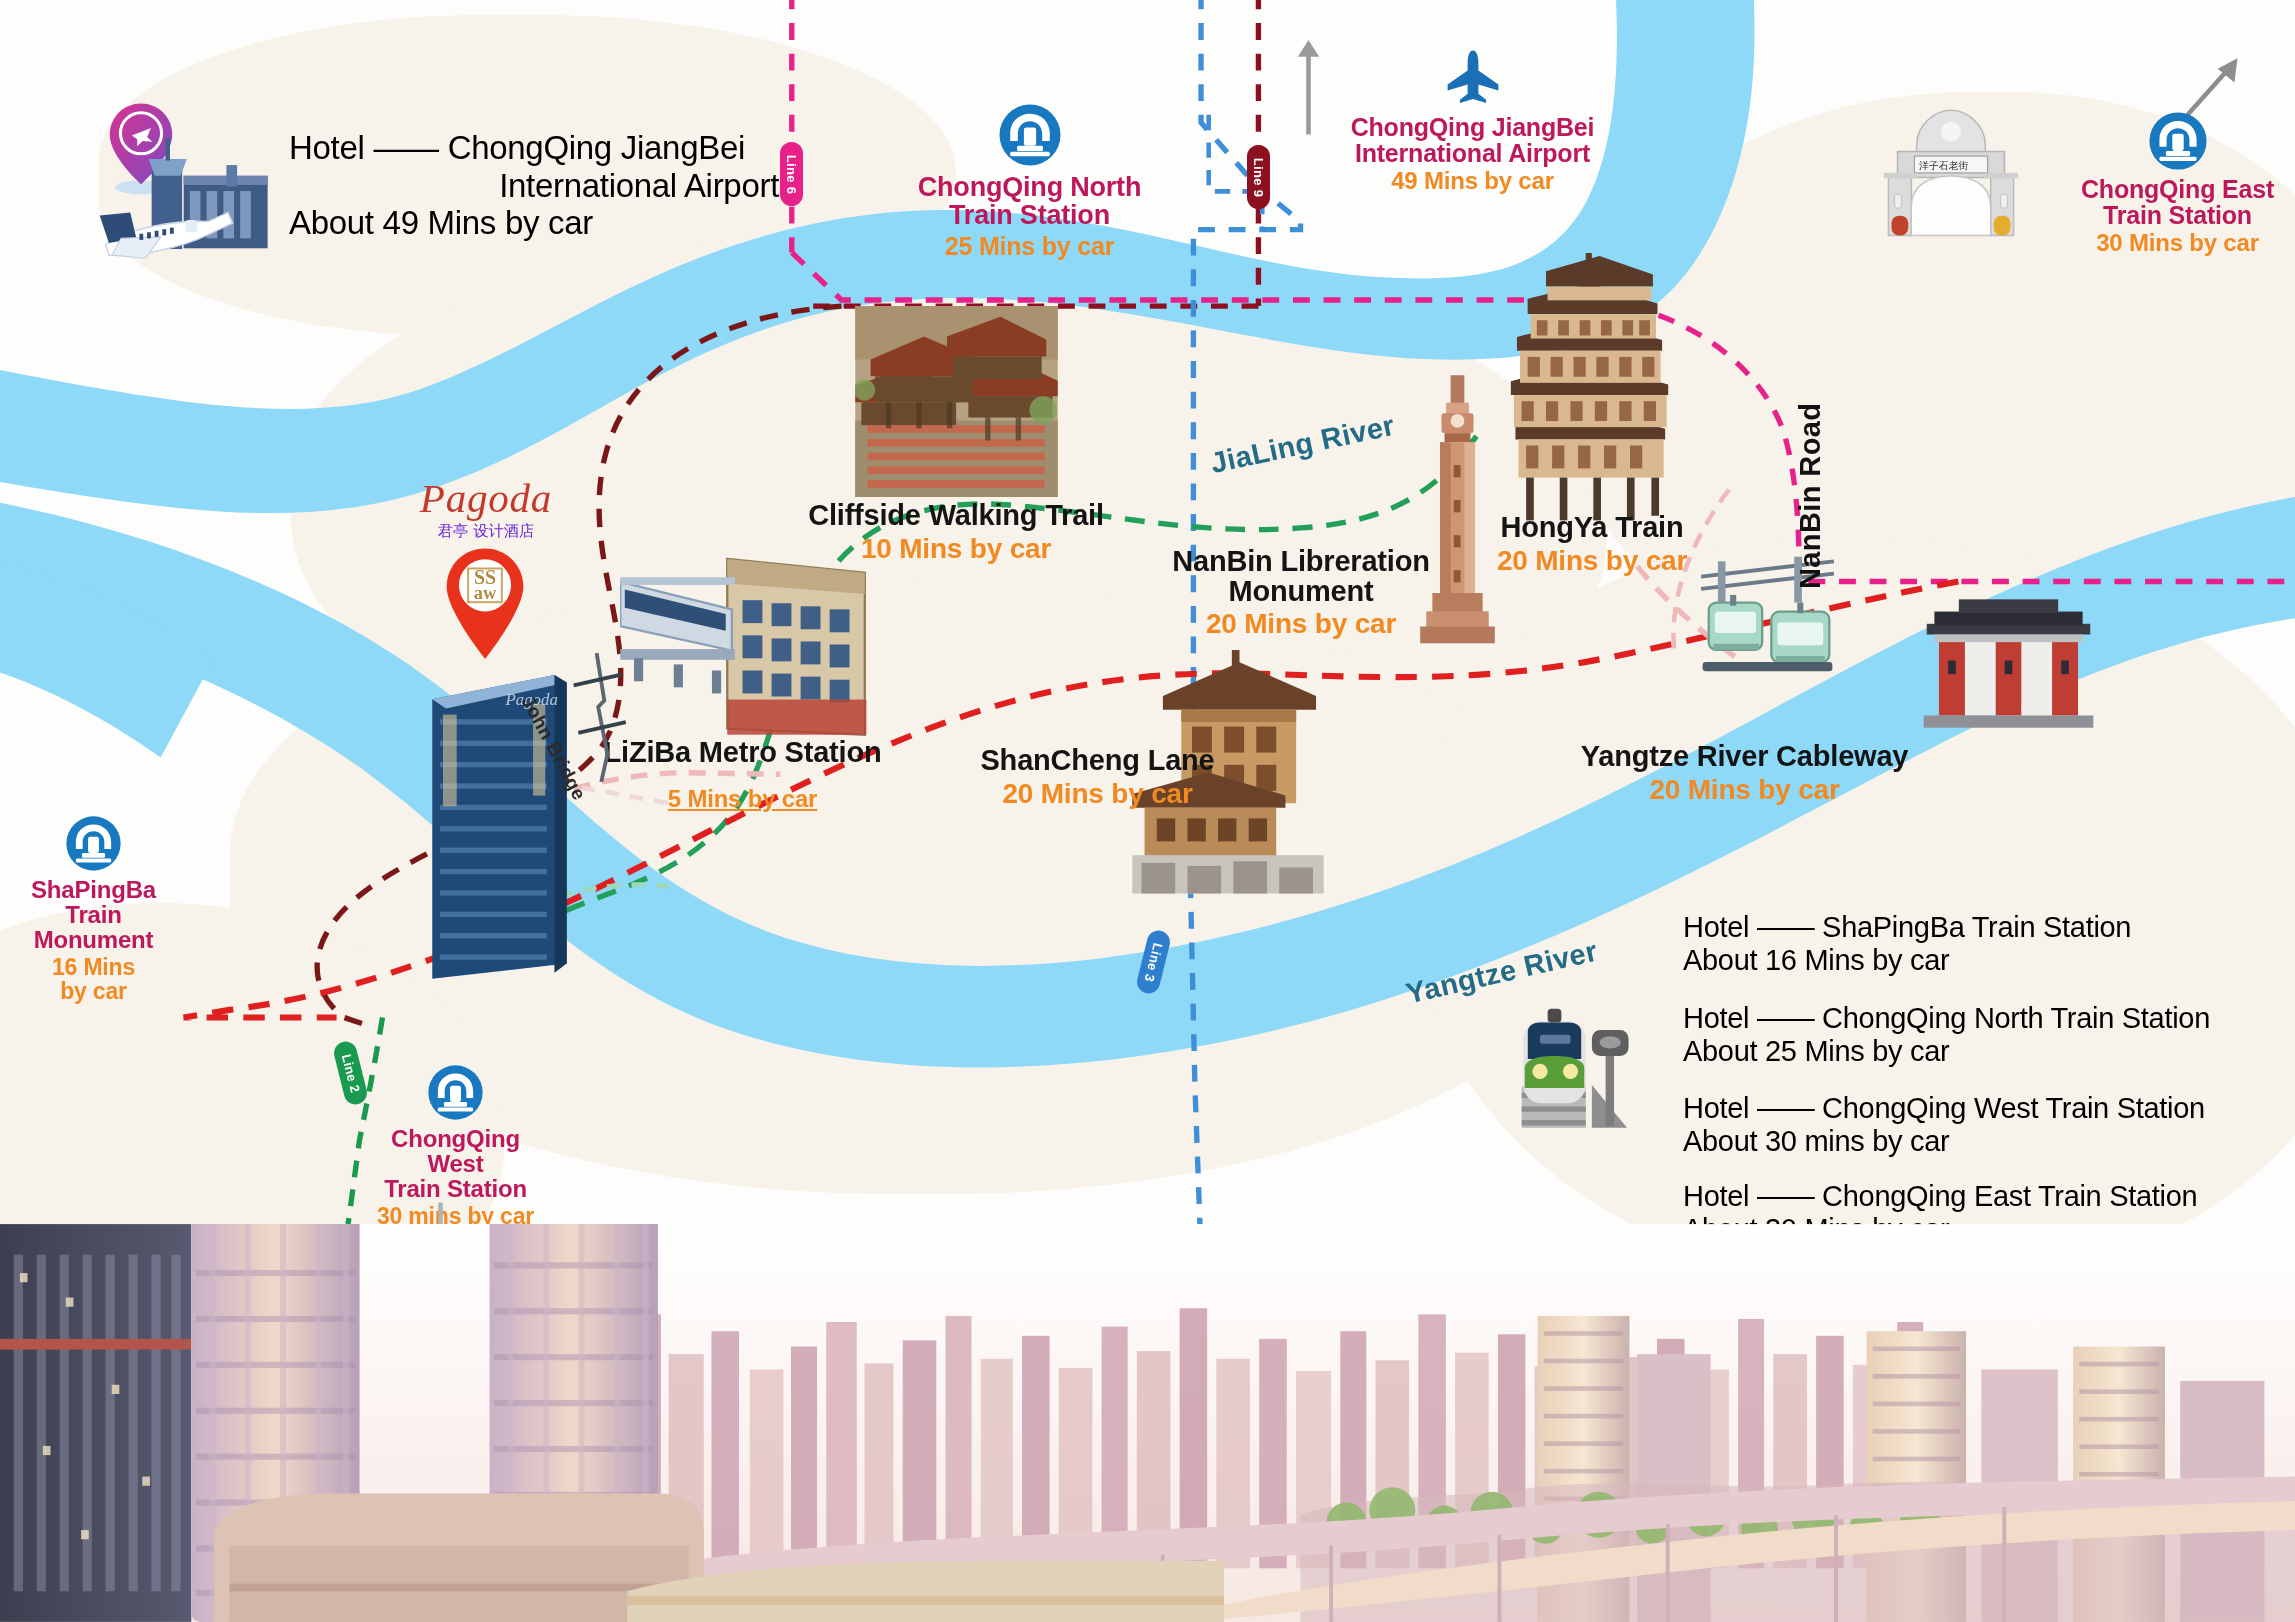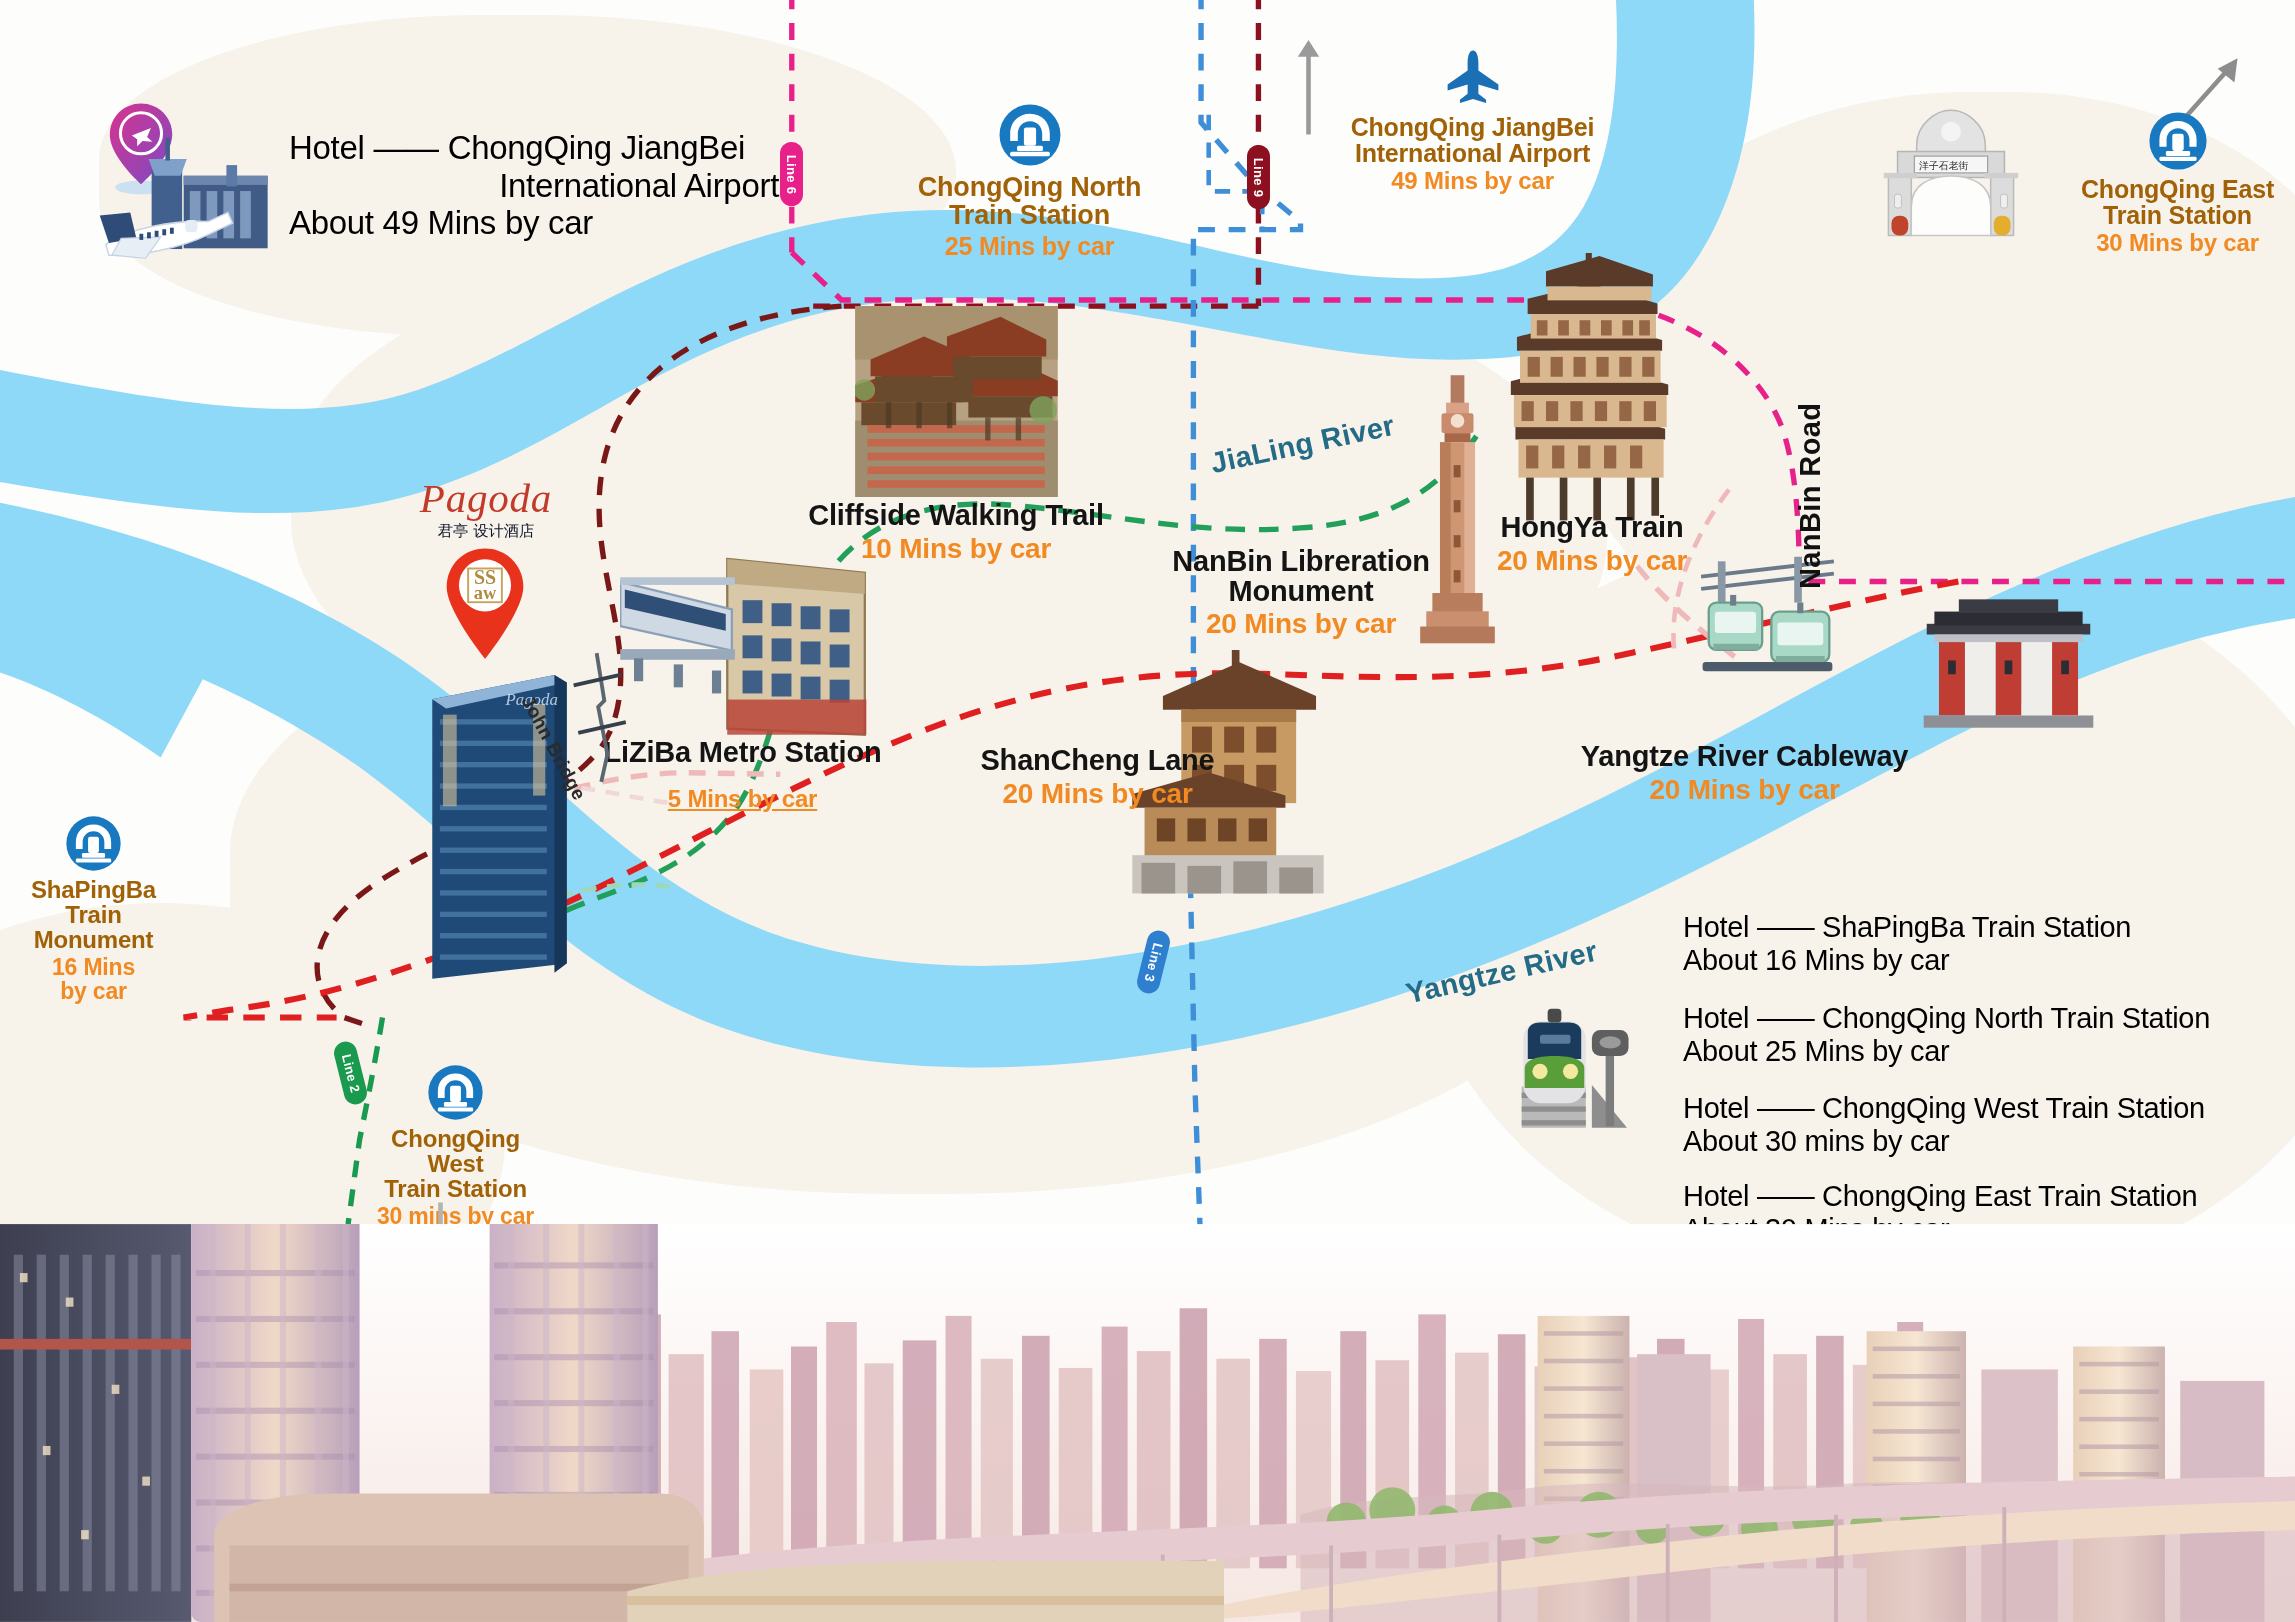--- a/index.html
+++ b/index.html
@@ -10,21 +10,21 @@
     position:relative;
   }
   #stage { position:absolute; inset:0; width:2295px; height:1622px; overflow:hidden; background:#fdfdfc; }
 
   
   .land { position:absolute; background:#f7f2ea; border-radius:50%; }
 
   
   .poi-name { font-weight:bold; color:#141414; letter-spacing:-0.2px; line-height:1.02; text-align:center; }
   .poi-time { font-weight:bold; color:#f18a23; letter-spacing:-0.2px; line-height:1.05; text-align:center; }
-  .stn-name { font-weight:bold; color:#a16207; letter-spacing:-0.2px; line-height:1.05; text-align:center; }
+  .stn-name { font-weight:bold; color:#be185d; letter-spacing:-0.2px; line-height:1.05; text-align:center; }
   .stn-time { font-weight:bold; color:#f18a23; letter-spacing:-0.2px; line-height:1.05; text-align:center; }
   .callout { font-weight:normal; color:#000000; letter-spacing:-0.3px; line-height:1.14; }
   .river-label { font-weight:bold; color:#236b86; letter-spacing:0.4px; white-space:nowrap; }
   .road-label { font-weight:bold; color:#111; letter-spacing:0.4px; white-space:nowrap; }
 
   
   .line-badge {
     position:absolute; width:23px; height:64px; border-radius:11.5px;
     display:flex; align-items:center; justify-content:center;
   }
@@ -338,21 +338,21 @@
     </g>
     <rect x="112" y="0" width="8" height="18" fill="#5a3a28"></rect>
   </svg>
   <div style="position:absolute; left:1477px; top:513px; width:230px; text-align:center;">
     <div class="poi-name" style="font-size:29px;">HongYa Train</div>
     <div class="poi-time" style="font-size:28px; margin-top:3.1px;">20 Mins by car</div>
   </div>
 
   <div style="position:absolute; left:402px; top:478px; width:168px; text-align:center;">
     <div style="font-family:'Liberation Serif', serif; font-style:italic; font-size:41px; color:#c33a2a; letter-spacing:0.8px; line-height:1;">Pagoda</div>
-    <div style="font-family:'DejaVu Sans', sans-serif; font-size:15.3px; color:#0f172a; margin-top:1.5px;">君亭 设计酒店</div>
+    <div style="font-family:'DejaVu Sans', sans-serif; font-size:15.3px; color:#6d28d9; margin-top:1.5px;">君亭 设计酒店</div>
   </div>
   <svg style="position:absolute; left:442px; top:547px;" width="86" height="115" viewBox="0 0 112 150">
     <path d="M56 2 C28 2 6 24 6 52 C6 84 56 146 56 146 C56 146 106 84 106 52 C106 24 84 2 56 2 Z" fill="#e8321b"></path>
     <circle cx="56" cy="50" r="34" fill="#ffffff"></circle>
     <rect x="34" y="28" width="44" height="44" fill="none" stroke="#c9a25c" stroke-width="2.5"></rect>
     <text x="56" y="48" text-anchor="middle" font-family="Liberation Serif, serif" font-size="26" font-weight="bold" fill="#b08a3e">SS</text>
     <text x="56" y="68" text-anchor="middle" font-family="Liberation Serif, serif" font-size="24" font-weight="bold" fill="#b08a3e">aw</text>
   </svg>
 
   <svg style="position:absolute; left:620px; top:536px;" width="268" height="214" viewBox="0 0 350 280">

